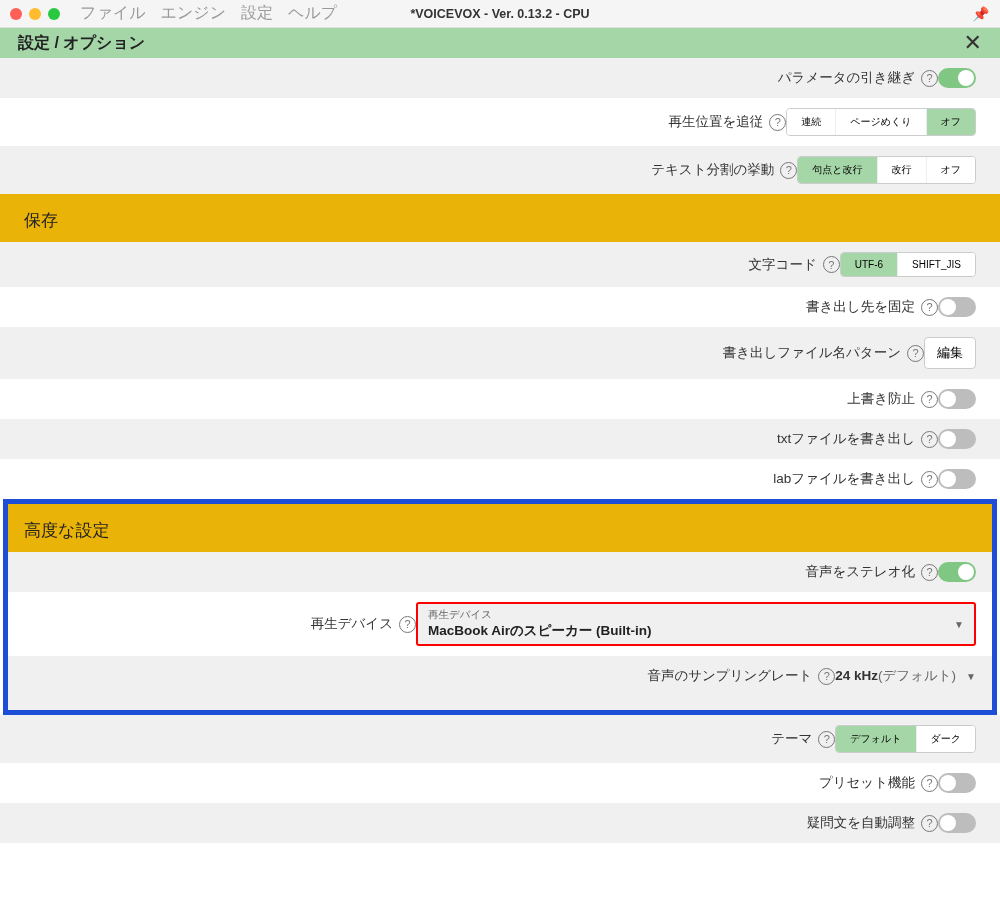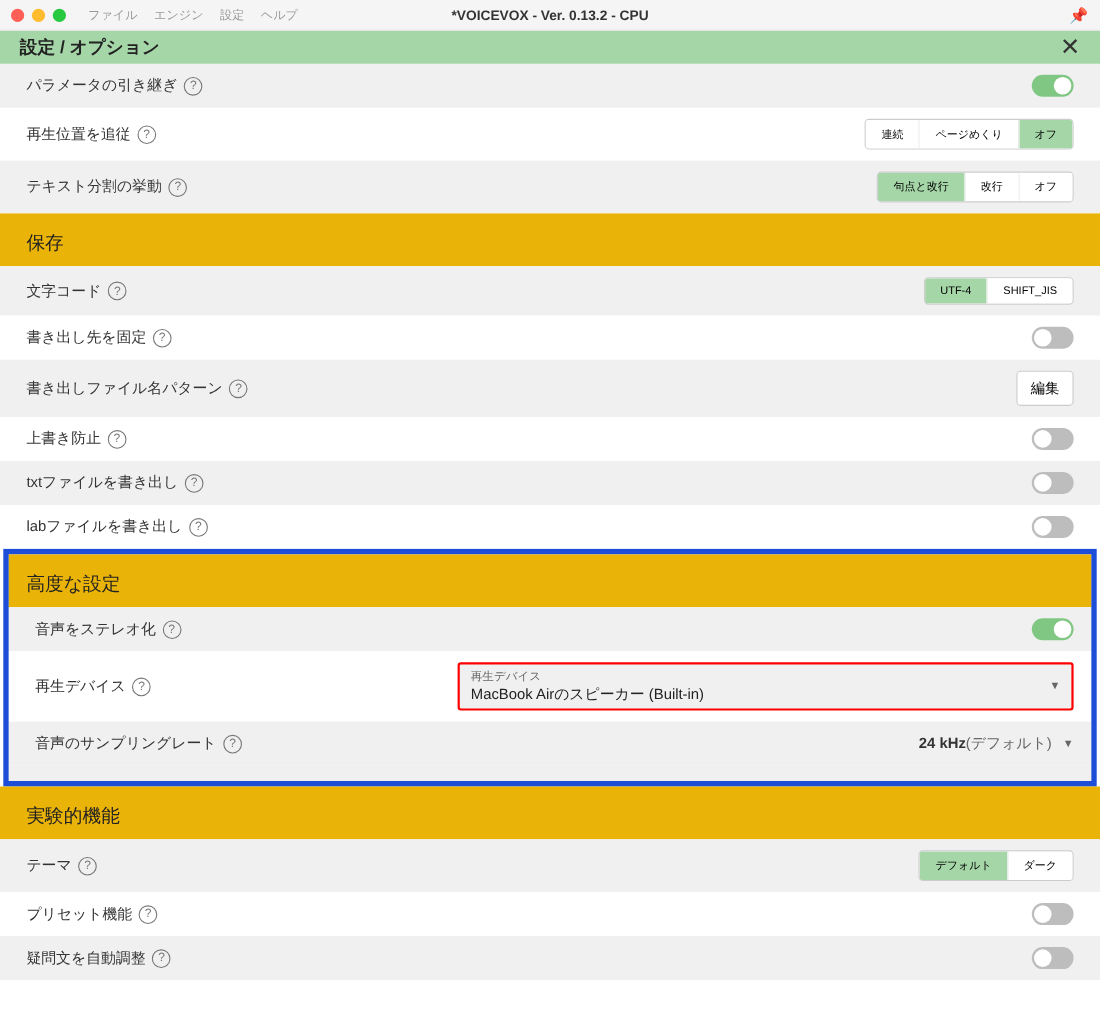--- a/index.html
+++ b/index.html
@@ -4,31 +4,31 @@
 <style>
 * { box-sizing: border-box; margin: 0; padding: 0; }
 body { font-family: -apple-system, "Hiragino Sans", "Hiragino Kaku Gothic ProN", sans-serif; background: #fff; width: 1000px; height: 919px; position: relative; }
 
 .titlebar { height: 28px; display: flex; align-items: center; padding: 0 10px; background: #f5f5f5; border-bottom: 1px solid #e0e0e0; position: relative; }
 .traffic { display: flex; gap: 7px; }
 .tdot { width: 12px; height: 12px; border-radius: 50%; }
 .tdot.r { background: #ff5f57; }
 .tdot.y { background: #febc2e; }
 .tdot.g { background: #28c840; }
-.menus { display: flex; gap: 15px; margin-left: 20px; font-size: 11px; color: #999; }
+.menus { display: flex; gap: 15px; margin-left: 20px; font-size: 16px; color: #999; }
 .titlecenter { position: absolute; left: 50%; transform: translateX(-50%); font-size: 12.5px; font-weight: 700; color: #333; }
 .pin { position: absolute; right: 10px; font-size: 14px; color: #333; }
 
 .header { background: #a5d6a7; height: 30px; display: flex; align-items: center; justify-content: space-between; padding: 0 18px; }
 .header-title { font-size: 16px; font-weight: 600; color: #222; }
 .closex { font-size: 22px; color: #333; cursor: pointer; }
 
 .content { height: calc(919px - 28px - 45px); overflow-y: auto; }
 
-.row { display: flex; align-items: center; justify-content: space-between; padding: 10px 24px; min-height: 40px; }
+.row { display: flex; align-items: center; justify-content: flex-end; padding: 10px 24px; min-height: 40px; }
 .row.alt { background: #f0f0f0; }
 .row.white { background: #fff; }
 .lbl { display: flex; align-items: center; gap: 6px; font-size: 13.5px; color: #333; }
 .help { display: inline-flex; align-items: center; justify-content: center; width: 17px; height: 17px; border: 1.3px solid #777; border-radius: 50%; font-size: 11px; color: #777; }
 
 .section-title { padding: 15px 24px 10px 24px; font-size: 17px; color: #222; background: #eab308; }
 
 .toggle { width: 38px; height: 20px; border-radius: 10px; position: relative; cursor: pointer; }
 .toggle.on { background: #81c784; }
 .toggle.off { background: #bdbdbd; }
@@ -42,21 +42,21 @@
 .btngroup .b.active { background: #a5d6a7; }
 
 .editbtn { padding: 6px 12px; font-size: 13px; background: #fff; border: 1px solid #ccc; border-radius: 4px; cursor: pointer; }
 
 .highlight-box { border: 5px solid #1d4ed8; margin: 0 3px; }
 .highlight-box .section-title { padding-left: 16px; }
 .highlight-box .row { padding-right: 16px; }
 
 .select-outline { border: 2px solid red; border-radius: 3px; padding: 4px 10px; width: 560px; display: flex; flex-direction: column; position: relative; background: #f0f0f0; cursor: pointer; }
 .select-label { font-size: 10.5px; color: #666; }
-.select-value { font-size: 13.5px; color: #222; font-weight: 400; }
+.select-value { font-size: 13.5px; color: #222; font-weight: 700; }
 .select-arrow { position: absolute; right: 10px; top: 50%; transform: translateY(-50%); font-size: 10px; color: #666; }
 
 .dropdown-plain { display: flex; align-items: center; gap: 10px; font-size: 13.5px; color: #333; cursor: pointer; }
 .dropdown-plain .arrow { font-size: 10px; color: #666; }
 .small { color: #666; }
 </style>
 </head>
 <body>
 
 <div class="titlebar">
@@ -117,21 +117,21 @@
   </div>
 
   <div class="section-title">保存</div>
 
   <div class="row alt">
     <div class="lbl">
       <span>文字コード</span>
       <span class="help">?</span>
     </div>
     <div class="btngroup">
-      <div class="b active">UTF-4</div>
+      <div class="b active">UTF-6</div>
       <div class="b">SHIFT_JIS</div>
     </div>
   </div>
 
   <div class="row white">
     <div class="lbl">
       <span>書き出し先を固定</span>
       <span class="help">?</span>
     </div>
     <div class="toggle off">
@@ -208,21 +208,20 @@
         <span class="help">?</span>
       </div>
       <div class="dropdown-plain">
         <span><b>24 kHz</b><span class="small">(デフォルト)</span></span>
         <span class="arrow">▼</span>
       </div>
     </div>
     <div style="height:14px;background:#f0f0f0"></div>
   </div>
 
-  <div class="section-title">実験的機能</div>
 
   <div class="row alt">
     <div class="lbl">
       <span>テーマ</span>
       <span class="help">?</span>
     </div>
     <div class="btngroup">
       <div class="b active">デフォルト</div>
       <div class="b">ダーク</div>
     </div>

